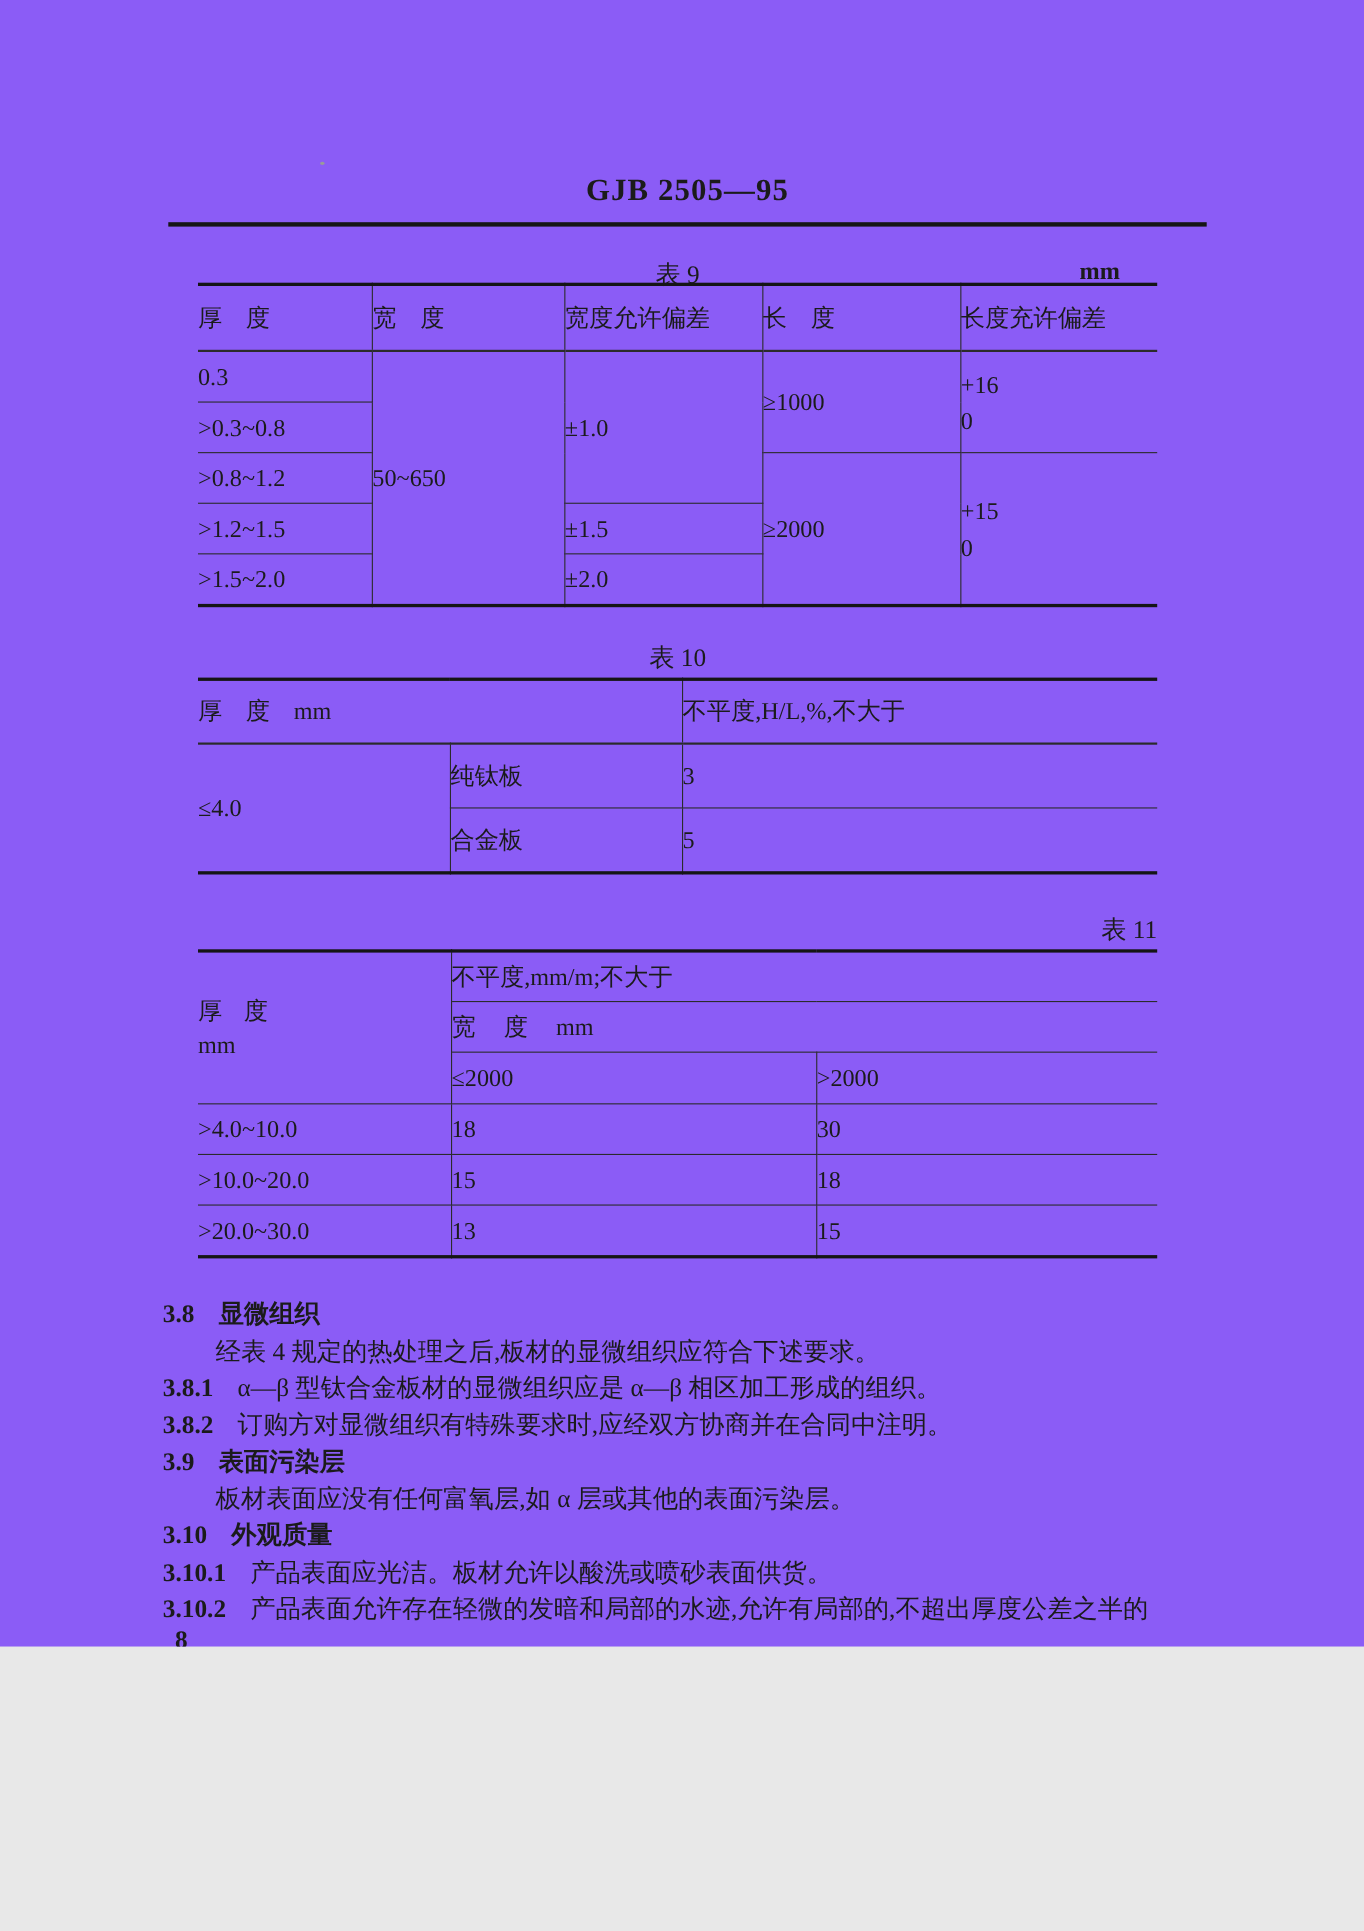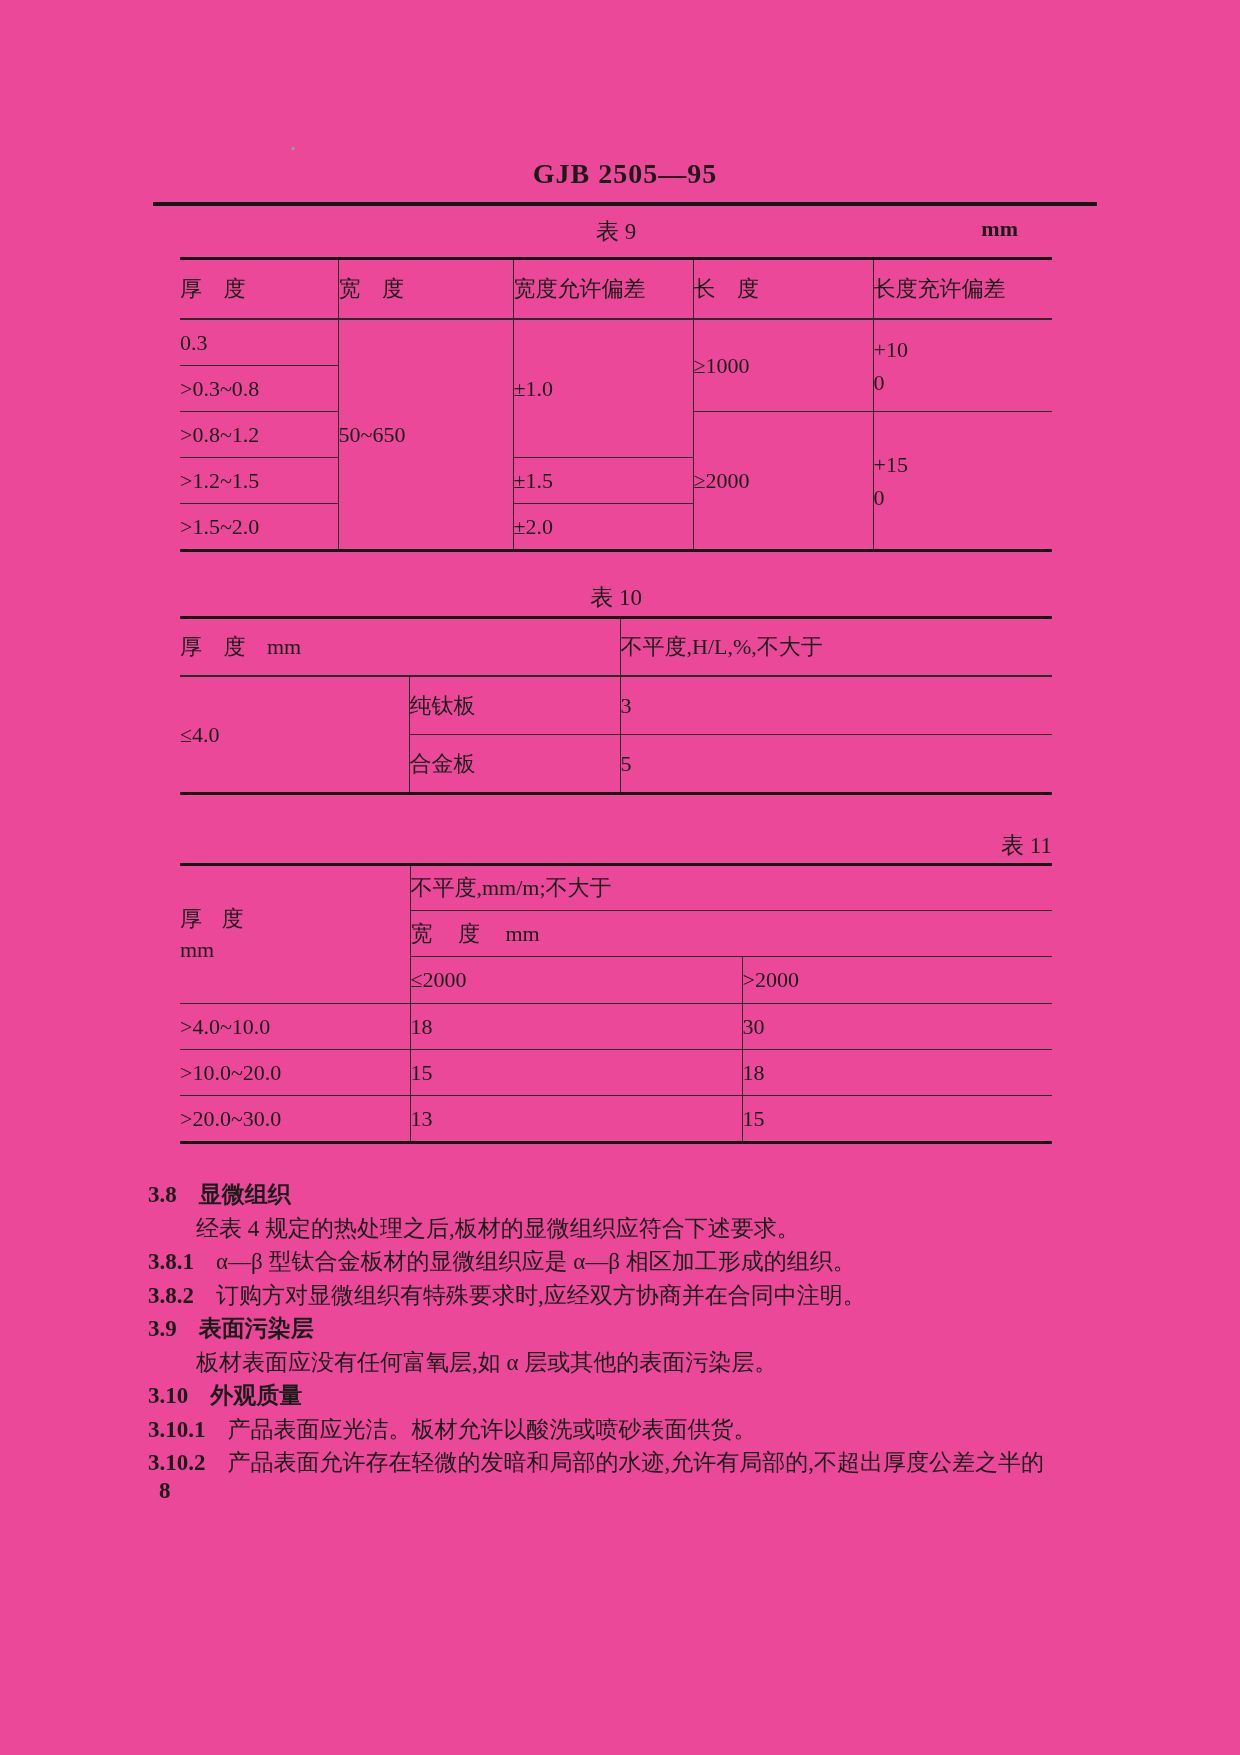--- a/index.html
+++ b/index.html
@@ -1,37 +1,37 @@
 <!DOCTYPE html>
 <html><head>
 <meta charset="utf-8">
 <style>
   html,body { margin:0; padding:0; background:#e8e8e8; }
   .page {
     position:relative;
-    width:1240px; height:1755px;
+    width:1240px; height:1497px;
     margin:0 auto;
-    background:#ec4899;
+    background:#8b5cf6;
     font-family:"Liberation Serif","DejaVu Serif",serif;
     color:#1b1b1b;
     overflow:hidden;
   }
   .doc-title {
     position:absolute; top:158px; left:153px; width:944px;
     text-align:center; font-size:28px; font-weight:bold; letter-spacing:1px;
   }
   .title-rule {
     position:absolute; top:202px; left:153px; width:944px; height:4px;
     background:#161616;
   }
   .tbl-caption {
     position:absolute; left:180px; width:872px; text-align:center;
     font-size:23px;
   }
-  .cap9 { top:216px; }
+  .cap9 { top:234px; }
   .cap10 { top:582px; }
   .cap11 { top:830px;text-align:right; }
   .unit-label {
     position:absolute; right:34px; top:0; font-size:22px; font-weight:bold;
   }
   table.tbl {
     position:absolute; left:180px; width:872px;
     border-collapse:collapse; table-layout:fixed;
     border-top:3.5px solid #151515; border-bottom:3.5px solid #151515;
     font-size:22px;
@@ -104,21 +104,21 @@
       <td>宽度允许偏差</td>
       <td>长 度</td>
       <td>长度充许偏差</td>
     </tr>
     <tr class="body">
       <td>0.3</td>
       <td rowspan="5">50~650</td>
       <td rowspan="3">±1.0</td>
       <td rowspan="2">≥1000</td>
       <td rowspan="2" class="two-line">
-        <div>+10</div>
+        <div>+16</div>
         <div>0</div>
       </td>
     </tr>
     <tr class="body">
       <td>&gt;0.3~0.8</td>
     </tr>
     <tr class="body">
       <td>&gt;0.8~1.2</td>
       <td rowspan="3">≥2000</td>
       <td rowspan="3" class="two-line">

